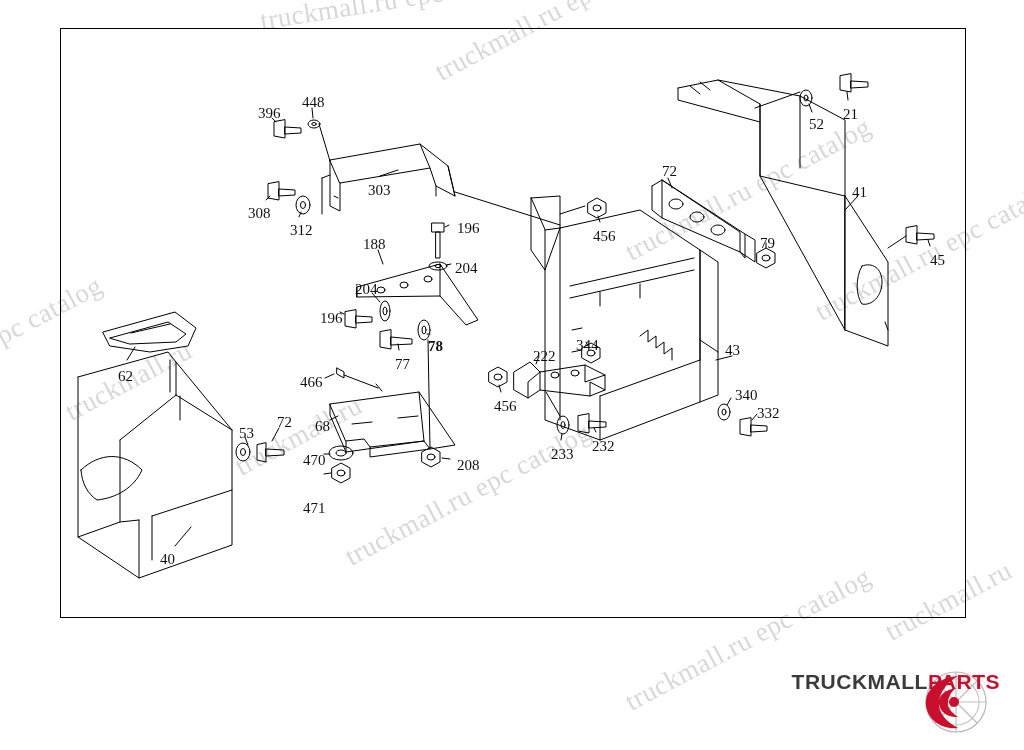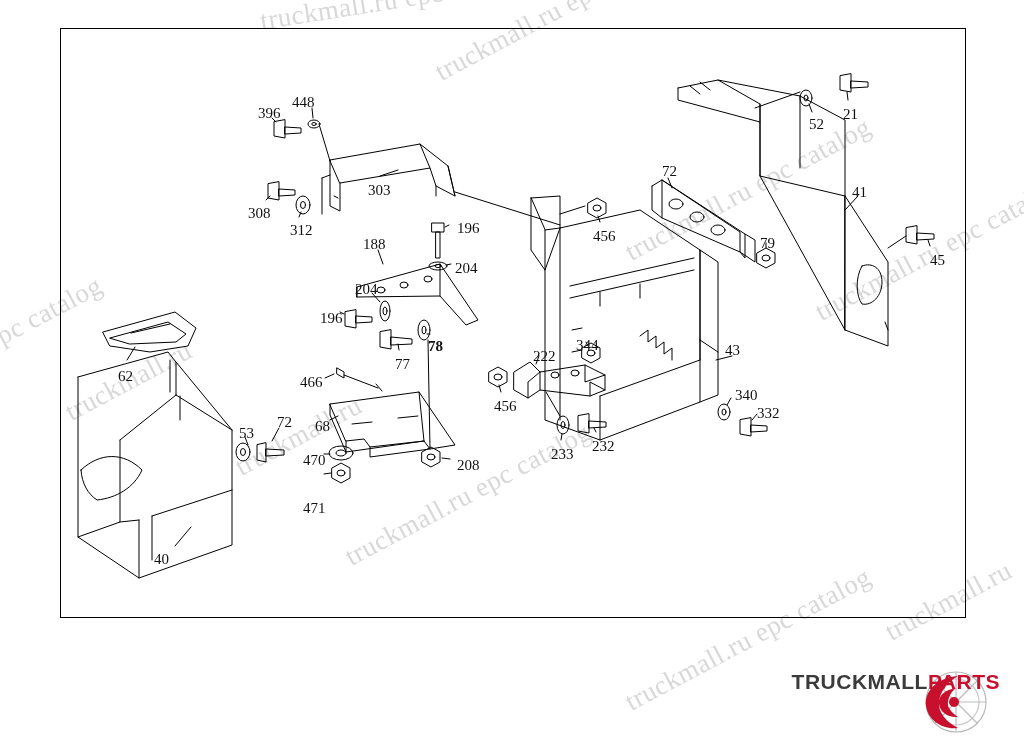--- a/index.html
+++ b/index.html
@@ -382,39 +382,39 @@
         <path d="M917 233 L934 234 L934 239 L917 240 Z"></path>
       </g>
       <path d="M930 246 L928 240"></path>
       <path d="M906 236 L888 248"></path>
 
     </g>
   </svg>
 
   <div id="label-layer">
       <div class="label" style="left: 258px; top: 105px;">396</div>
-      <div class="label" style="left: 292px; top: 94px; font-family: Liberation Serif, serif;">448</div>
+      <div class="label" style="left: 302px; top: 94px; font-family: Liberation Serif, serif;">448</div>
       <div class="label" style="left: 248px; top: 205px;">308</div>
       <div class="label" style="left: 290px; top: 222px;">312</div>
       <div class="label" style="left: 368px; top: 182px; text-align: right;">303</div>
       <div class="label" style="left: 363px; top: 236px;">188</div>
       <div class="label" style="left: 457px; top: 220px;">196</div>
       <div class="label" style="left: 455px; top: 260px;">204</div>
       <div class="label" style="left: 355px; top: 281px;">204</div>
       <div class="label" style="left: 320px; top: 310px;">196</div>
       <div class="label" style="left: 395px; top: 356px;">77</div>
       <div class="label" style="left: 428px; top: 338px; font-weight: bold;">78</div>
       <div class="label" style="left: 300px; top: 374px;">466</div>
       <div class="label" style="left: 315px; top: 418px;">68</div>
       <div class="label" style="left: 303px; top: 452px;">470</div>
       <div class="label" style="left: 303px; top: 500px;">471</div>
       <div class="label" style="left: 239px; top: 425px;">53</div>
       <div class="label" style="left: 277px; top: 414px;">72</div>
       <div class="label" style="left: 118px; top: 368px;">62</div>
-      <div class="label" style="left: 154px; top: 551px;">40</div>
+      <div class="label" style="left: 160px; top: 551px;">40</div>
       <div class="label" style="left: 457px; top: 457px;">208</div>
       <div class="label" style="left: 533px; top: 348px;">222</div>
       <div class="label" style="left: 494px; top: 398px;">456</div>
       <div class="label" style="left: 551px; top: 446px;">233</div>
       <div class="label" style="left: 592px; top: 438px;">232</div>
       <div class="label" style="left: 576px; top: 337px;">344</div>
       <div class="label" style="left: 593px; top: 228px;">456</div>
       <div class="label" style="left: 662px; top: 163px;">72</div>
       <div class="label" style="left: 760px; top: 235px;">79</div>
       <div class="label" style="left: 725px; top: 342px;">43</div>

